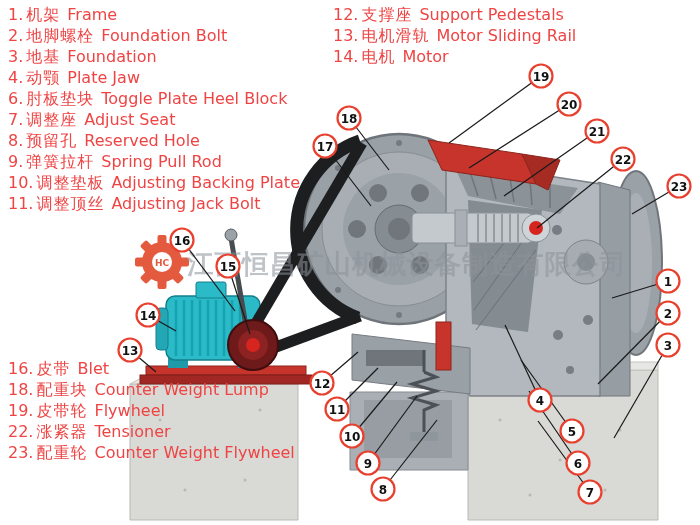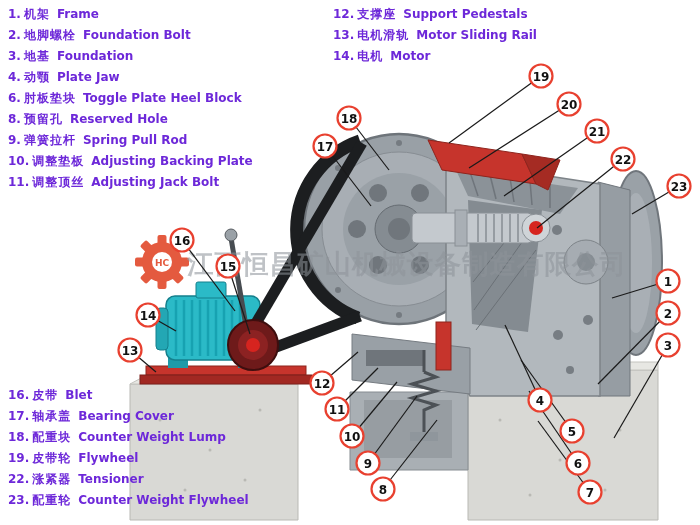--- a/index.html
+++ b/index.html
@@ -2,22 +2,22 @@
 <html><head>
 <meta charset="utf-8">
 <style>
   * { margin:0; padding:0; box-sizing:border-box; }
   html,body { background:#ffffff; font-family:"DejaVu Sans","Liberation Sans",sans-serif; }
   .stage { position:relative; width:700px; height:525px; background:#fff; overflow:hidden; }
   #scene { position:absolute; left:0; top:0; }
   .plist { position:absolute; z-index:5; }
   #list-left   { left:8px;   top:4px;   }
   #list-right  { left:333px; top:4px;   }
-  #list-bottom { left:8px;   top:358px;margin-top:27px; }
-  .part-row { font-size:12px; font-weight:bold; line-height:21px; color:#6d28d9; white-space:nowrap; }
+  #list-bottom { left:8px;   top:358px; }
+  .part-row { font-size:16px; font-weight:normal; line-height:21px; color:#ef4444; white-space:nowrap; }
   .pn  { margin-right:3px; }
   .pzh { letter-spacing:1px; }
   .pen { margin-left:7px; }
   .leader   { stroke:#1a1a1a; stroke-width:1.2; }
   .co-circle{ fill:#ffffff; stroke:#e8402f; stroke-width:2.2; }
   .co-num   { font-family:"DejaVu Sans",sans-serif; font-size:12px; font-weight:bold; fill:#111; text-anchor:middle; }
   .wm-text  { font-size:26.5px; font-weight:bold; fill:#8e949a; opacity:.62; letter-spacing:1px; }
   .gear-label { font-size:9px; font-weight:bold; fill:#e2492b; text-anchor:middle; }
 </style>
 </head>
@@ -256,31 +256,31 @@
         <text x="679" y="190.5" class="co-num">23</text>
       </g>
   </svg>
 
   <div class="plist" id="list-left">
       <div class="part-row"><span class="pn">1.</span><span class="pzh">机架</span><span class="pen">Frame</span></div>
       <div class="part-row"><span class="pn">2.</span><span class="pzh">地脚螺栓</span><span class="pen">Foundation Bolt</span></div>
       <div class="part-row"><span class="pn">3.</span><span class="pzh">地基</span><span class="pen">Foundation</span></div>
       <div class="part-row"><span class="pn">4.</span><span class="pzh">动颚</span><span class="pen">Plate Jaw</span></div>
       <div class="part-row"><span class="pn">6.</span><span class="pzh">肘板垫块</span><span class="pen">Toggle Plate Heel Block</span></div>
+      <div class="part-row"><span class="pn">7.</span><span class="pzh">调整座</span><span class="pen">Adjust Seat</span></div>
       <div class="part-row"><span class="pn">8.</span><span class="pzh">预留孔</span><span class="pen">Reserved Hole</span></div>
       <div class="part-row"><span class="pn">9.</span><span class="pzh">弹簧拉杆</span><span class="pen">Spring Pull Rod</span></div>
       <div class="part-row"><span class="pn">10.</span><span class="pzh">调整垫板</span><span class="pen">Adjusting Backing Plate</span></div>
       <div class="part-row"><span class="pn">11.</span><span class="pzh">调整顶丝</span><span class="pen">Adjusting Jack Bolt</span></div>
     </div>
   <div class="plist" id="list-right">
       <div class="part-row"><span class="pn">12.</span><span class="pzh">支撑座</span><span class="pen">Support Pedestals</span></div>
       <div class="part-row"><span class="pn">13.</span><span class="pzh">电机滑轨</span><span class="pen">Motor Sliding Rail</span></div>
       <div class="part-row"><span class="pn">14.</span><span class="pzh">电机</span><span class="pen">Motor</span></div>
     </div>
   <div class="plist" id="list-bottom">
       <div class="part-row"><span class="pn">16.</span><span class="pzh">皮带</span><span class="pen">Blet</span></div>
-      <div class="part-row"><span class="pn">17.</span><span class="pzh">轴承盖</span><span class="pen">Bearing Cover</span></div>
       <div class="part-row"><span class="pn">18.</span><span class="pzh">配重块</span><span class="pen">Counter Weight Lump</span></div>
       <div class="part-row"><span class="pn">19.</span><span class="pzh">皮带轮</span><span class="pen">Flywheel</span></div>
       <div class="part-row"><span class="pn">22.</span><span class="pzh">涨紧器</span><span class="pen">Tensioner</span></div>
       <div class="part-row"><span class="pn">23.</span><span class="pzh">配重轮</span><span class="pen">Counter Weight Flywheel</span></div>
     </div>
 </div>
 
 </body></html>

